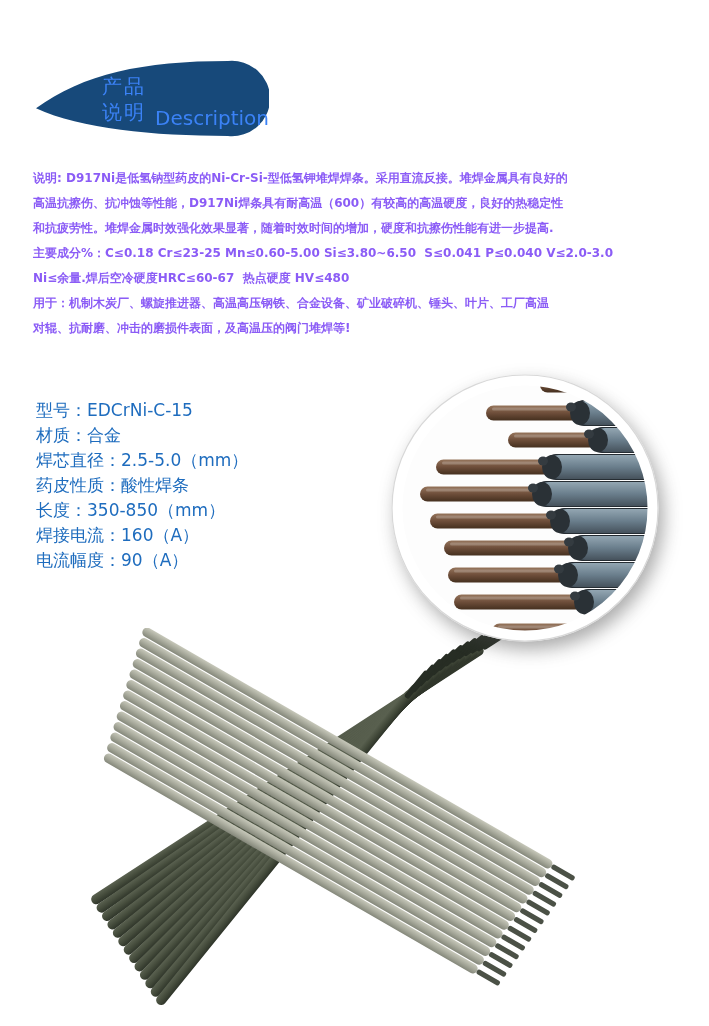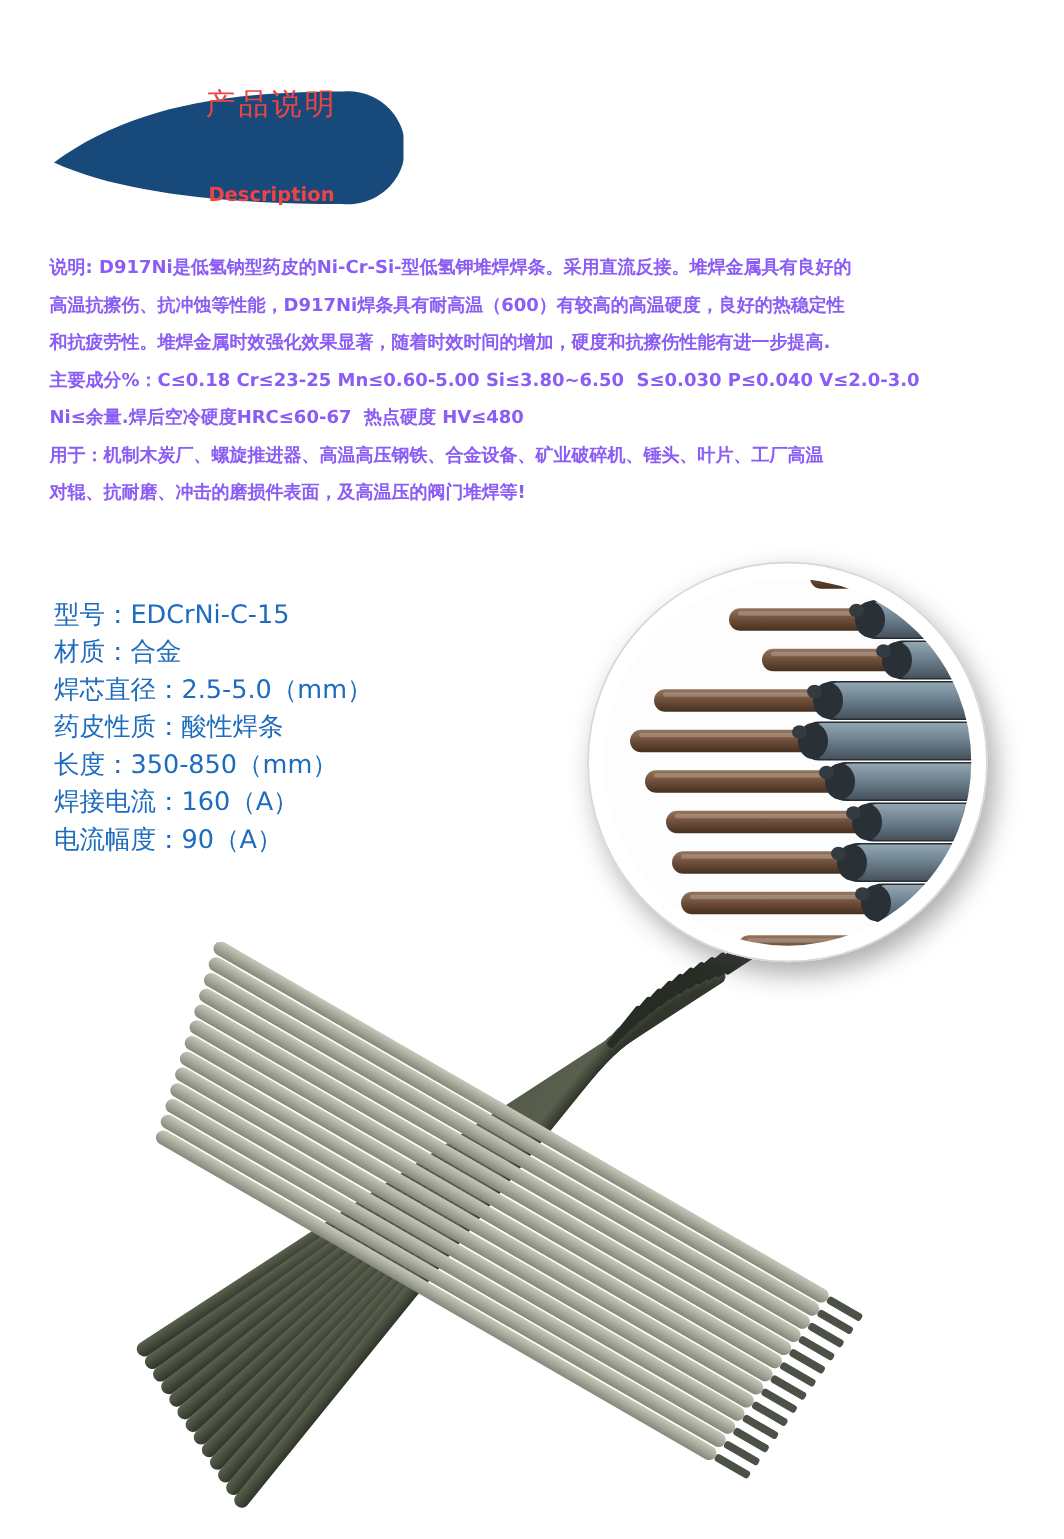--- a/index.html
+++ b/index.html
@@ -5,25 +5,25 @@
   html,body{margin:0;padding:0;background:#ffffff;}
   .page{
     position:relative; width:709px; height:1026px; background:#ffffff;
     overflow:hidden; font-family:"DejaVu Sans", sans-serif;
   }
   
   .badge{position:absolute; left:35px; top:60px; width:234px; height:77px;}
   .badge svg{position:absolute; inset:0; width:100%; height:100%;}
   .badge-text{
     position:absolute; left:58px; top:0; width:176px; height:77px;
-    display:flex; flex-direction:column; align-items:center; justify-content:center;
-    color:#ef4444; text-align:center;
+    display:flex; flex-direction:row; align-items:center; 
+    color:#3b82f6; text-align:center;
   }
   .badge-cn{font-size:20px; letter-spacing:2px; line-height:26px;}
-  .badge-en{font-size:13px; font-weight:bold; line-height:22px;margin-top:38px;}
+  .badge-en{font-size:20px; font-weight:normal; line-height:22px;margin-top:38px;}
   
   .desc{position:absolute; left:33px; top:166px; width:665px;
         color:#8b5cf6; font-size:12px; line-height:25px;font-weight:bold;}
   .dline{white-space:pre; height:25px;}
   
   .specs{position:absolute; left:36px; top:398px; width:360px;
          color:#1e6cbe; font-size:17px; line-height:25px;}
   .srow{height:25px; white-space:pre;}
   
   .circle-photo{position:absolute; left:390px; top:373px; width:270px; height:270px;
@@ -42,21 +42,21 @@
     <div class="badge-text">
       <div class="badge-cn">产品说明</div>
       <div class="badge-en">Description</div>
     </div>
   </div>
 
   <div class="desc">
     <div class="dline">说明: D917Ni是低氢钠型药皮的Ni-Cr-Si-型低氢钾堆焊焊条。采用直流反接。堆焊金属具有良好的</div>
     <div class="dline">高温抗擦伤、抗冲蚀等性能，D917Ni焊条具有耐高温（600）有较高的高温硬度，良好的热稳定性</div>
     <div class="dline">和抗疲劳性。堆焊金属时效强化效果显著，随着时效时间的增加，硬度和抗擦伤性能有进一步提高.</div>
-    <div class="dline">主要成分%：C≤0.18 Cr≤23-25 Mn≤0.60-5.00 Si≤3.80~6.50  S≤0.030 P≤0.040 V≤2.0-3.0</div>
+    <div class="dline">主要成分%：C≤0.18 Cr≤23-25 Mn≤0.60-5.00 Si≤3.80~6.50  S≤0.041 P≤0.040 V≤2.0-3.0</div>
     <div class="dline">Ni≤余量.焊后空冷硬度HRC≤60-67  热点硬度 HV≤480</div>
     <div class="dline">用于：机制木炭厂、螺旋推进器、高温高压钢铁、合金设备、矿业破碎机、锤头、叶片、工厂高温</div>
     <div class="dline">对辊、抗耐磨、冲击的磨损件表面，及高温压的阀门堆焊等!</div>
   </div>
 
   <div class="specs">
     <div class="srow"><span>型号</span><span>：</span><span>EDCrNi-C-15</span></div>
     <div class="srow"><span>材质</span><span>：</span><span>合金</span></div>
     <div class="srow"><span>焊芯直径</span><span>：</span><span>2.5-5.0（mm）</span></div>
     <div class="srow"><span>药皮性质</span><span>：</span><span>酸性焊条</span></div>

